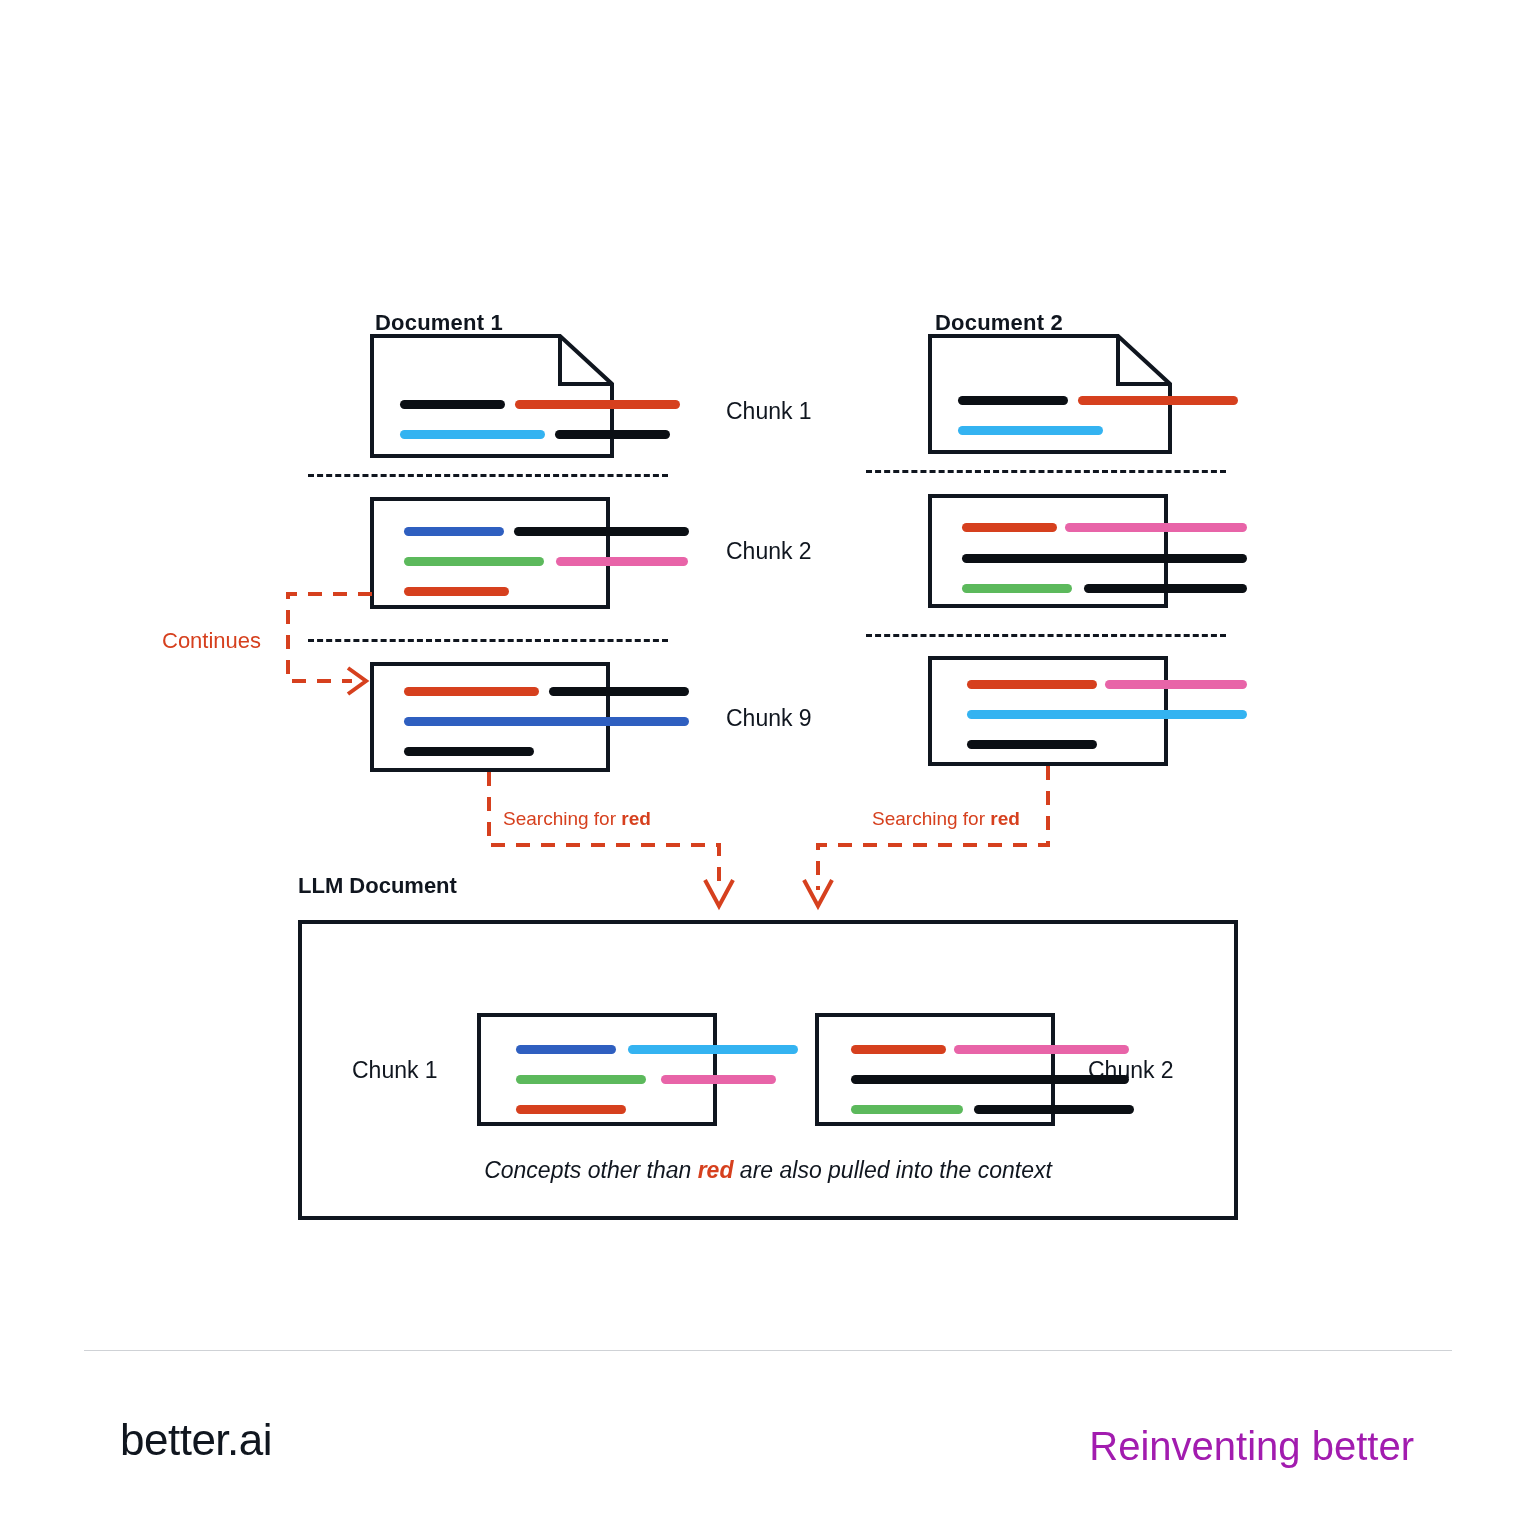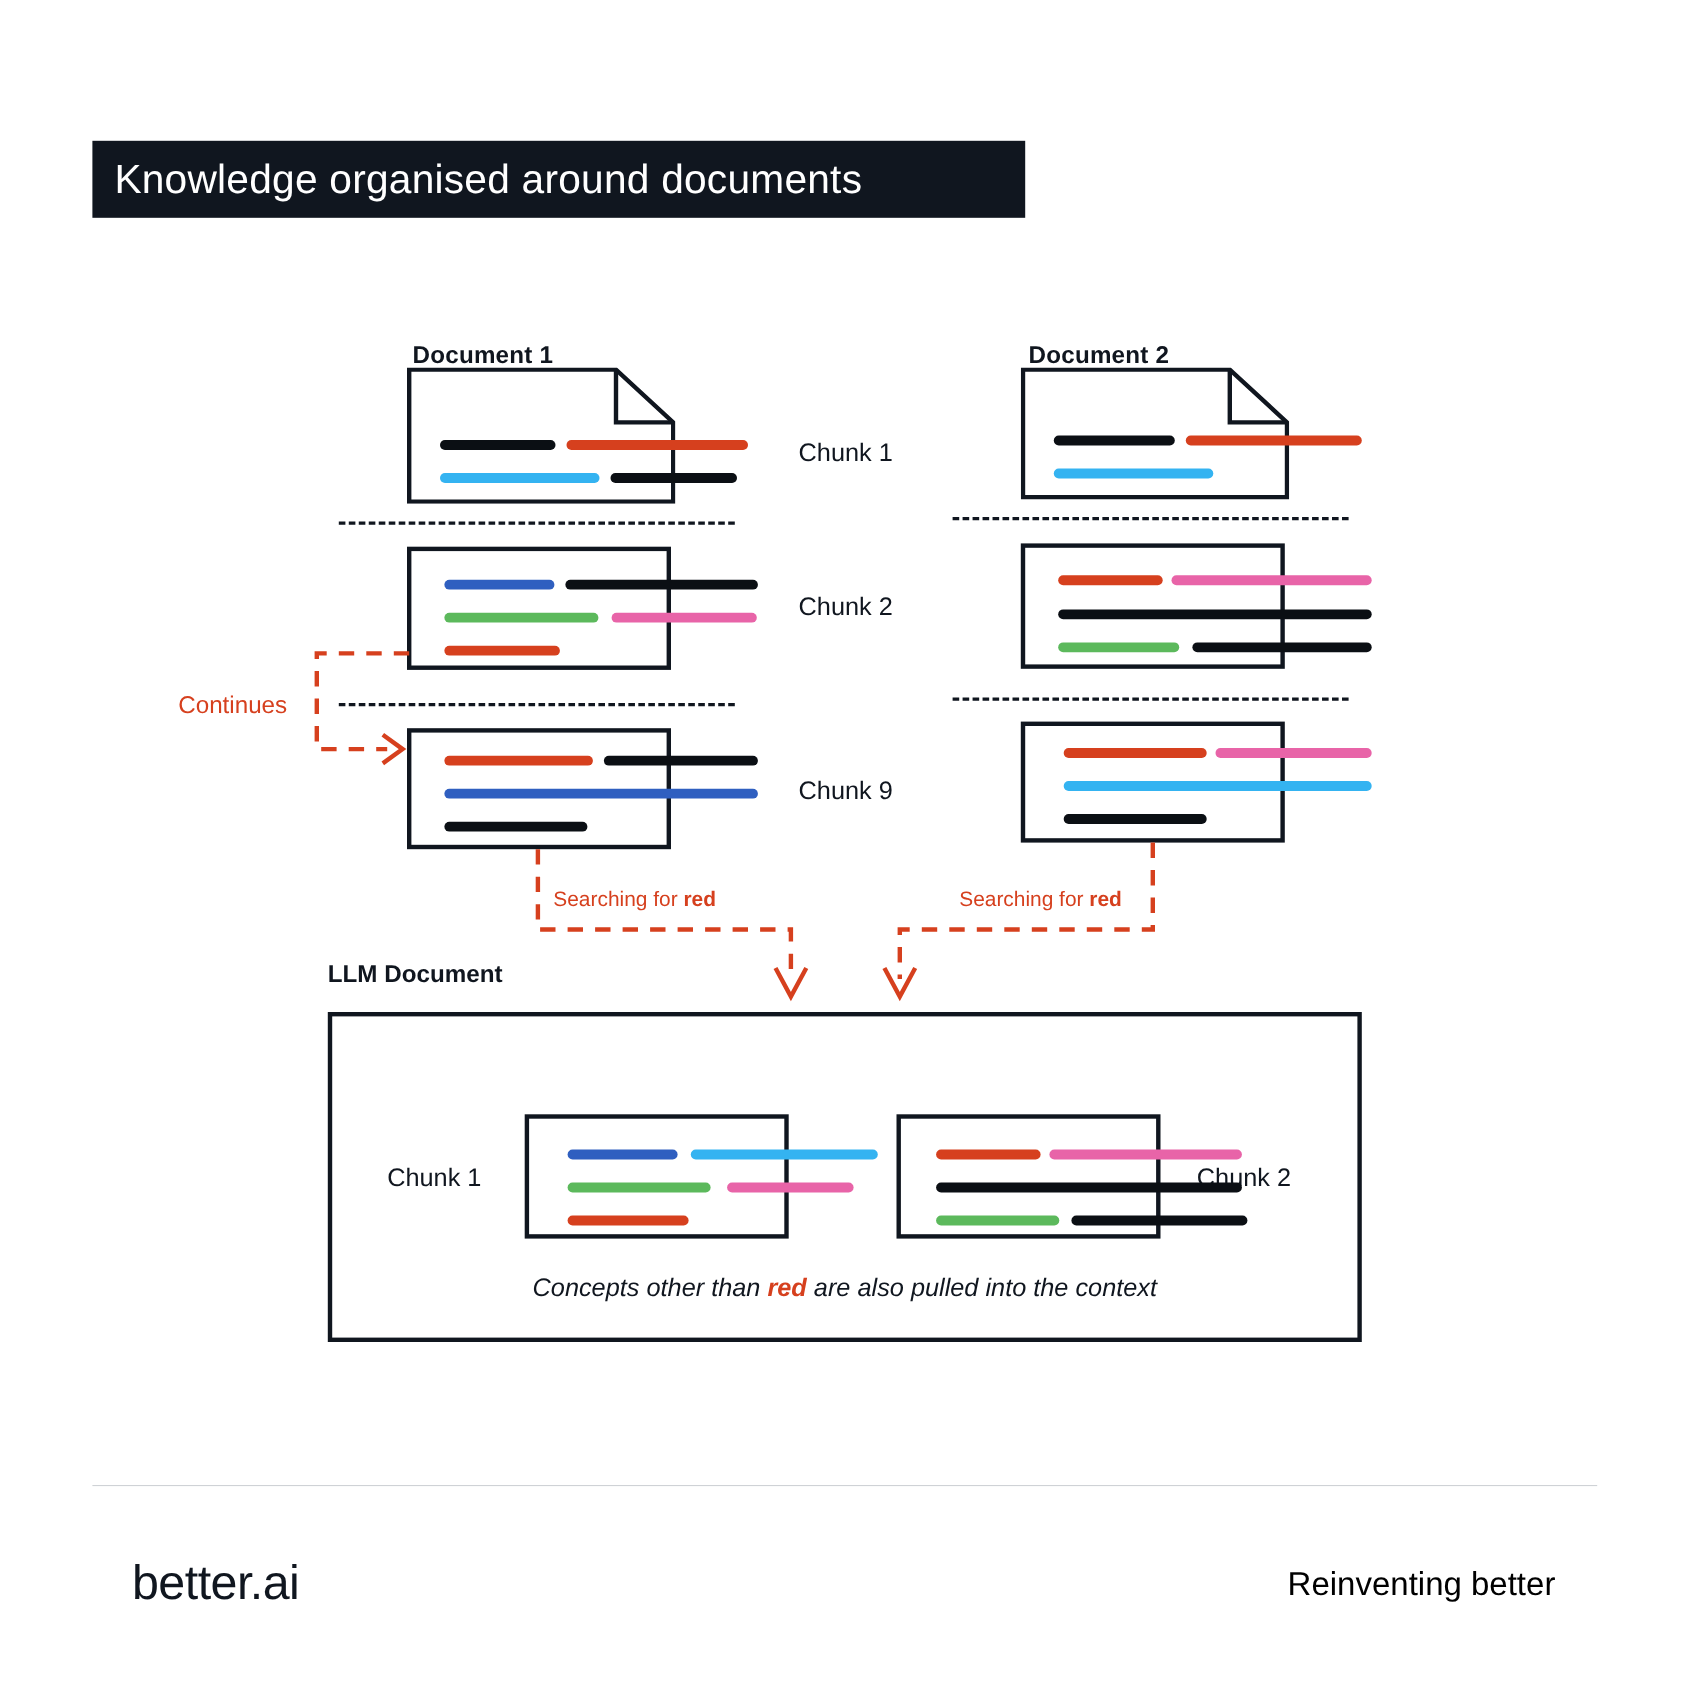--- a/index.html
+++ b/index.html
@@ -96,34 +96,31 @@
 
   
   #footer-rule{
     position:absolute;left:84px;top:1350px;width:1368px;height:1px;background:#cfd2d6;
   }
   #brand-logo{
     position:absolute;left:120px;top:1415px;font-size:44px;color:#10161f;
     letter-spacing:-.5px;font-weight:400;
   }
   #tagline{
-    position:absolute;right:122px;top:1424px;font-size:30px;color:#000000;
+    position:absolute;right:122px;top:1424px;font-size:40px;color:#a21caf;
     font-weight:400;white-space:nowrap;
   }
 
   svg.overlay{position:absolute;left:0;top:0;width:1536px;height:1536px;pointer-events:none;}
 </style>
 </head>
 <body>
 
 <div class="stage">
 
-  <div id="title-banner">
-    <span class="title-text">Knowledge organised around documents</span>
-  </div>
 
   <div class="doc-heading" id="doc1-heading">Document 1</div>
   <div class="doc-heading" id="doc2-heading">Document 2</div>
 
   <div class="chunk-label" id="chunk-label-1">Chunk 1</div>
   <div class="chunk-label" id="chunk-label-2">Chunk 2</div>
   <div class="chunk-label" id="chunk-label-3">Chunk 9</div>
 
   <div class="page-shape" style="left:370px;top:334px;width:244px;height:124px;">
     <svg width="244" height="124" viewBox="0 0 244 124">

